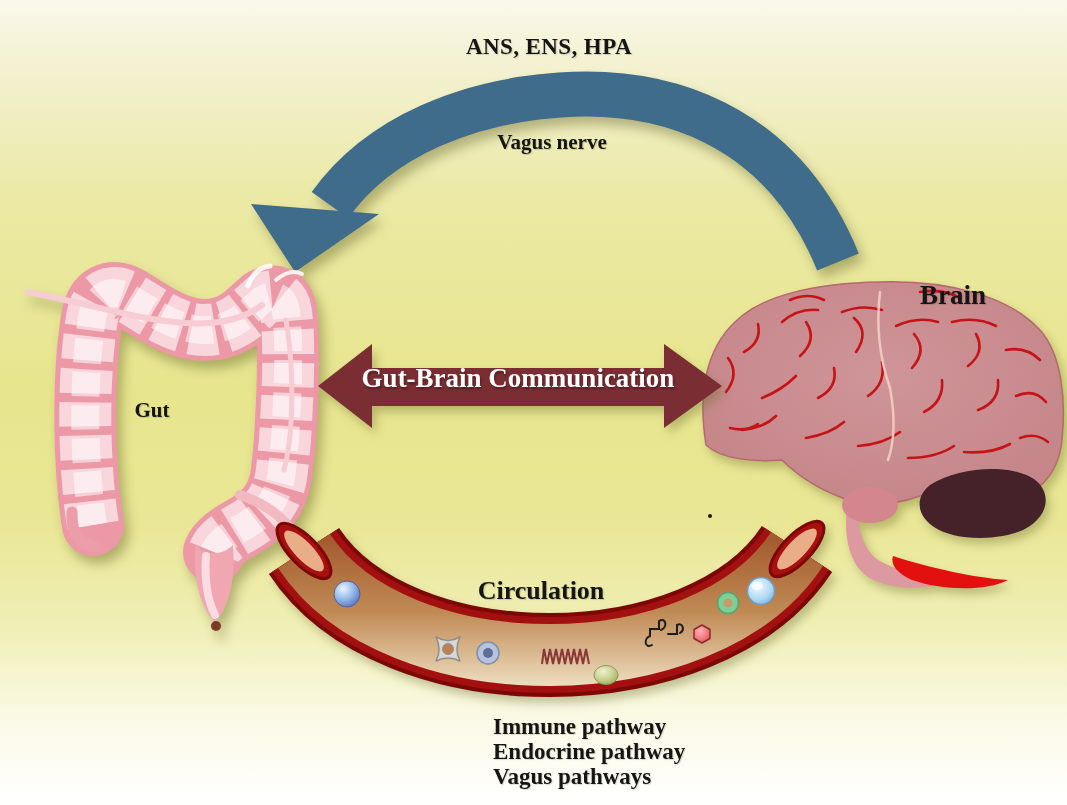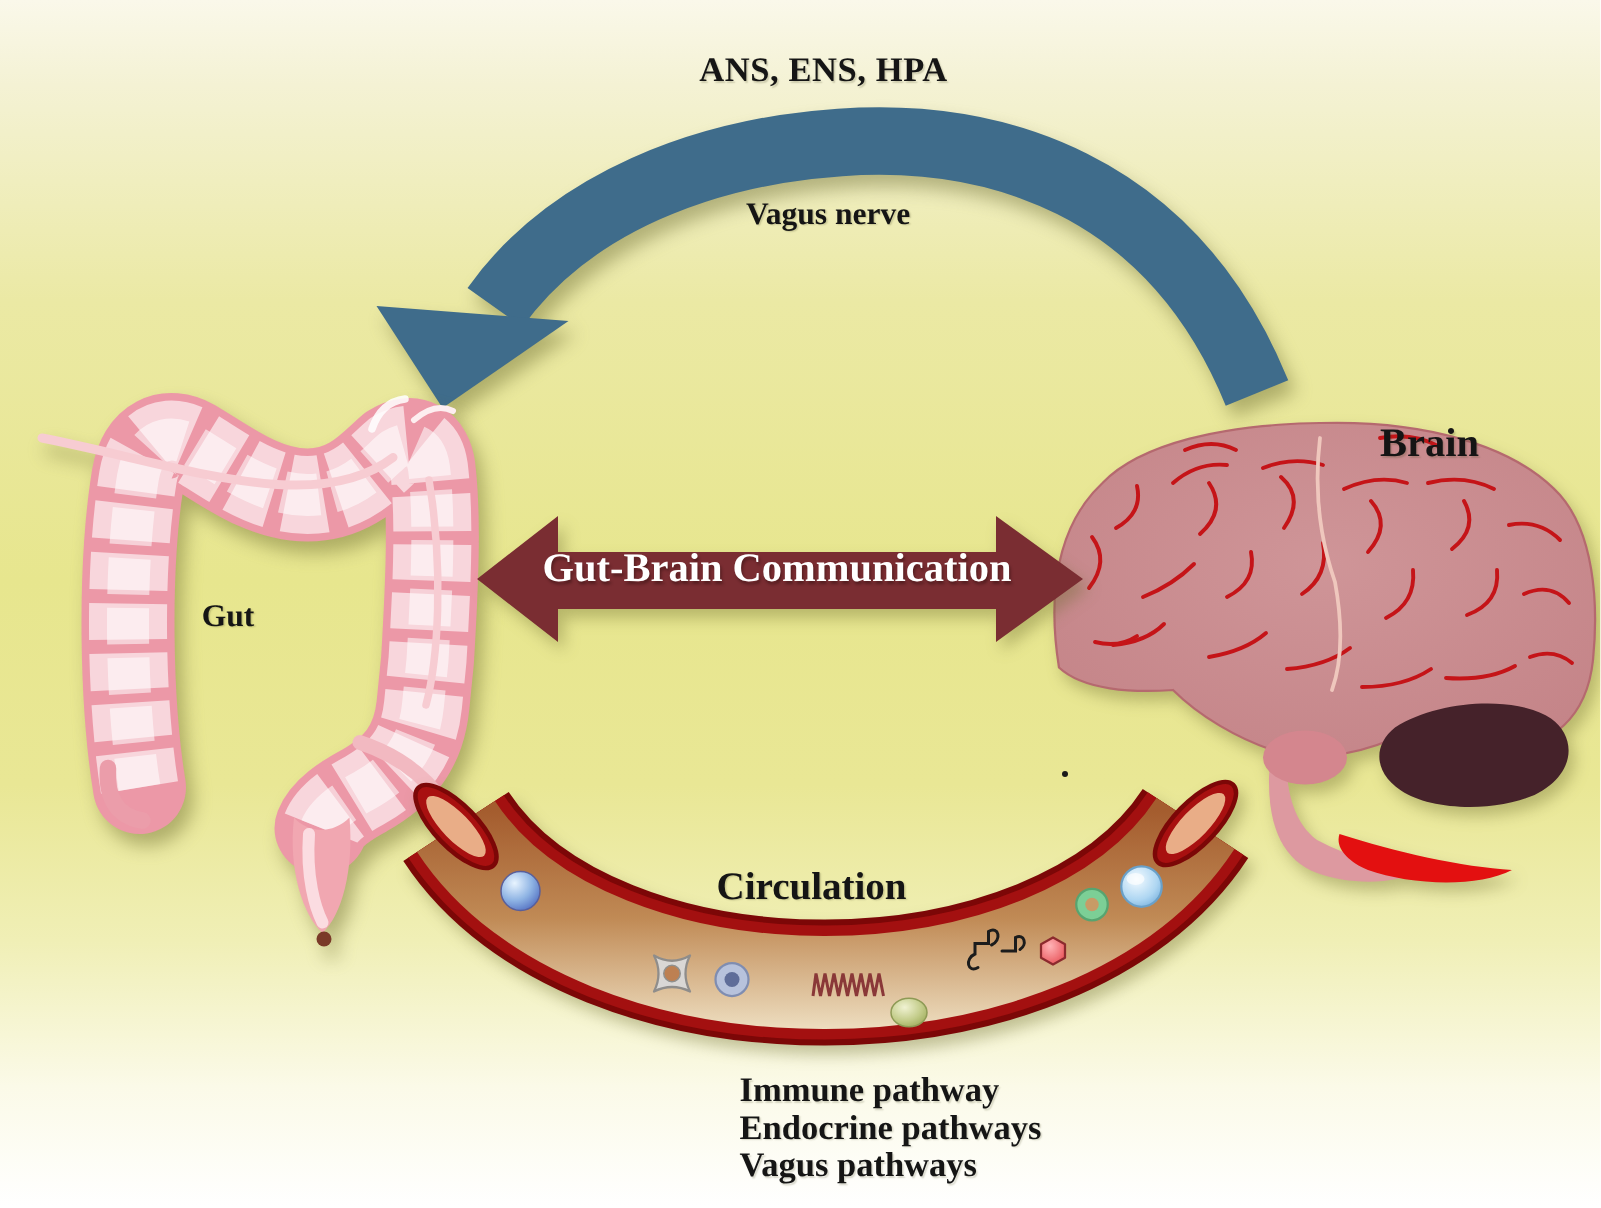--- a/index.html
+++ b/index.html
@@ -185,17 +185,17 @@
 
   <div id="lbl-top" class="lbl centered">ANS, ENS, HPA</div>
   <div id="lbl-vagus" class="lbl centered">Vagus nerve</div>
   <div id="lbl-brain" class="lbl centered">Brain</div>
   <div id="lbl-gut" class="lbl centered">Gut</div>
   <div id="lbl-gbc" class="lbl centered">Gut-Brain Communication</div>
   <div id="lbl-circ" class="lbl centered">Circulation</div>
 
   <div id="pathways">
     <div>Immune pathway</div>
-    <div>Endocrine pathways</div>
+    <div>Endocrine pathway</div>
     <div>Vagus pathways</div>
   </div>
 
 </div>
 
 </body></html>

